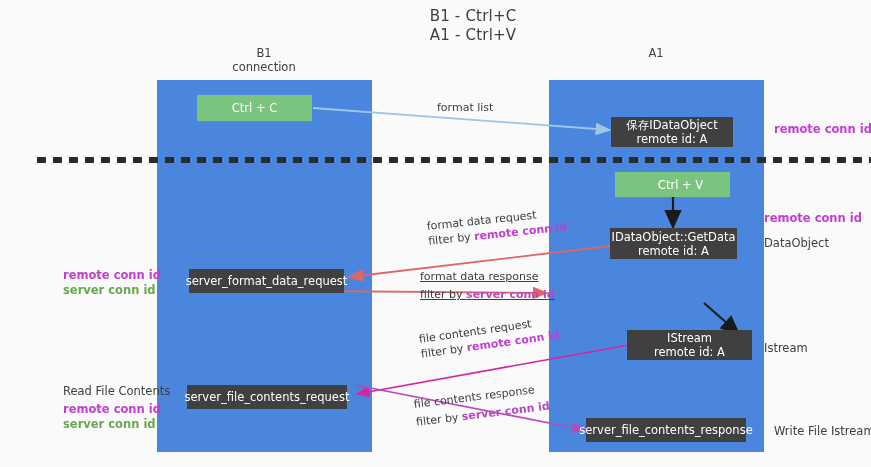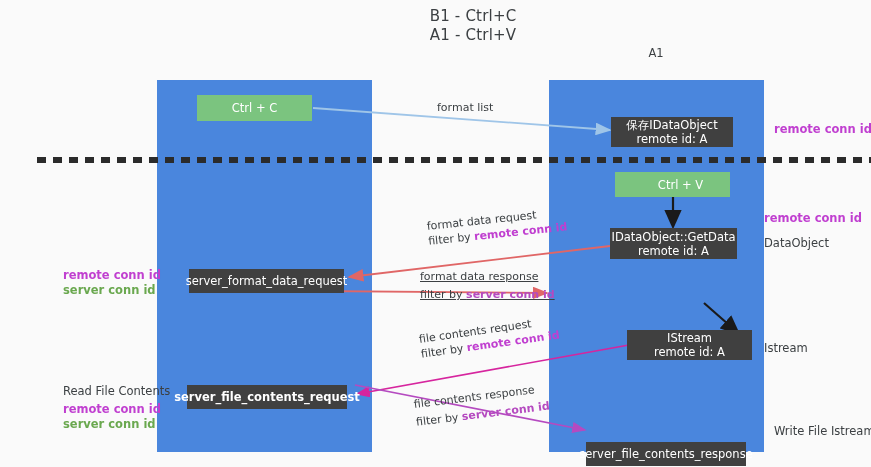--- a/index.html
+++ b/index.html
@@ -88,20 +88,24 @@
 <div id="canvas">
 
   <div class="panel" style="left:120px; top:80px; width:215px; height:372px;"></div>
   <div class="panel" style="left:512px; top:80px; width:215px; height:372px;"></div>
 
   <div class="title" style="left:336px; top:7px; width:200px;">
     <div>B1 - Ctrl+C</div>
     <div>A1 - Ctrl+V</div>
   </div>
 
+  <div class="colhead" style="left:127px; top:46px; width:200px;">
+    <div>B1</div>
+    <div>connection</div>
+  </div>
   <div class="colhead" style="left:519px; top:46px; width:200px;">
     <div>A1</div>
   </div>
 
   <svg class="layer" viewBox="0 0 871 467">
     <defs>
       <marker id="ah-lblue" markerWidth="9" markerHeight="7" refX="8" refY="3.5" orient="auto">
         <polygon points="0 0, 9 3.5, 0 7" fill="#9fc5e8"></polygon>
       </marker>
       <marker id="ah-red" markerWidth="9" markerHeight="7" refX="8" refY="3.5" orient="auto">
@@ -156,25 +160,25 @@
   <div class="node orange" style="left:152px; top:269px; width:155px; height:24px;">
     <span>server_format_data_request</span>
   </div>
 
 
   <div class="node orange" style="left:590px; top:330px; width:125px; height:30px;">
     <span>IStream</span>
     <span class="l2">remote id: A</span>
   </div>
 
-  <div class="node orange" style="left:150px; top:385px; width:160px; height:24px;font-weight:bold;">
+  <div class="node orange" style="left:150px; top:385px; width:160px; height:24px;">
     <span>server_file_contents_request</span>
   </div>
 
-  <div class="node orange" style="left:549px; top:442px; width:160px; height:24px;">
+  <div class="node orange" style="left:549px; top:418px; width:160px; height:24px;">
     <span>server_file_contents_response</span>
   </div>
 
   <div class="edge-label" style="left:400px; top:100px;">
     <span>format list</span>
   </div>
 
   <div class="edge-label" style="left:389px; top:219px; transform: rotate(-6deg);">
     <div>format data request</div>
     <div>

